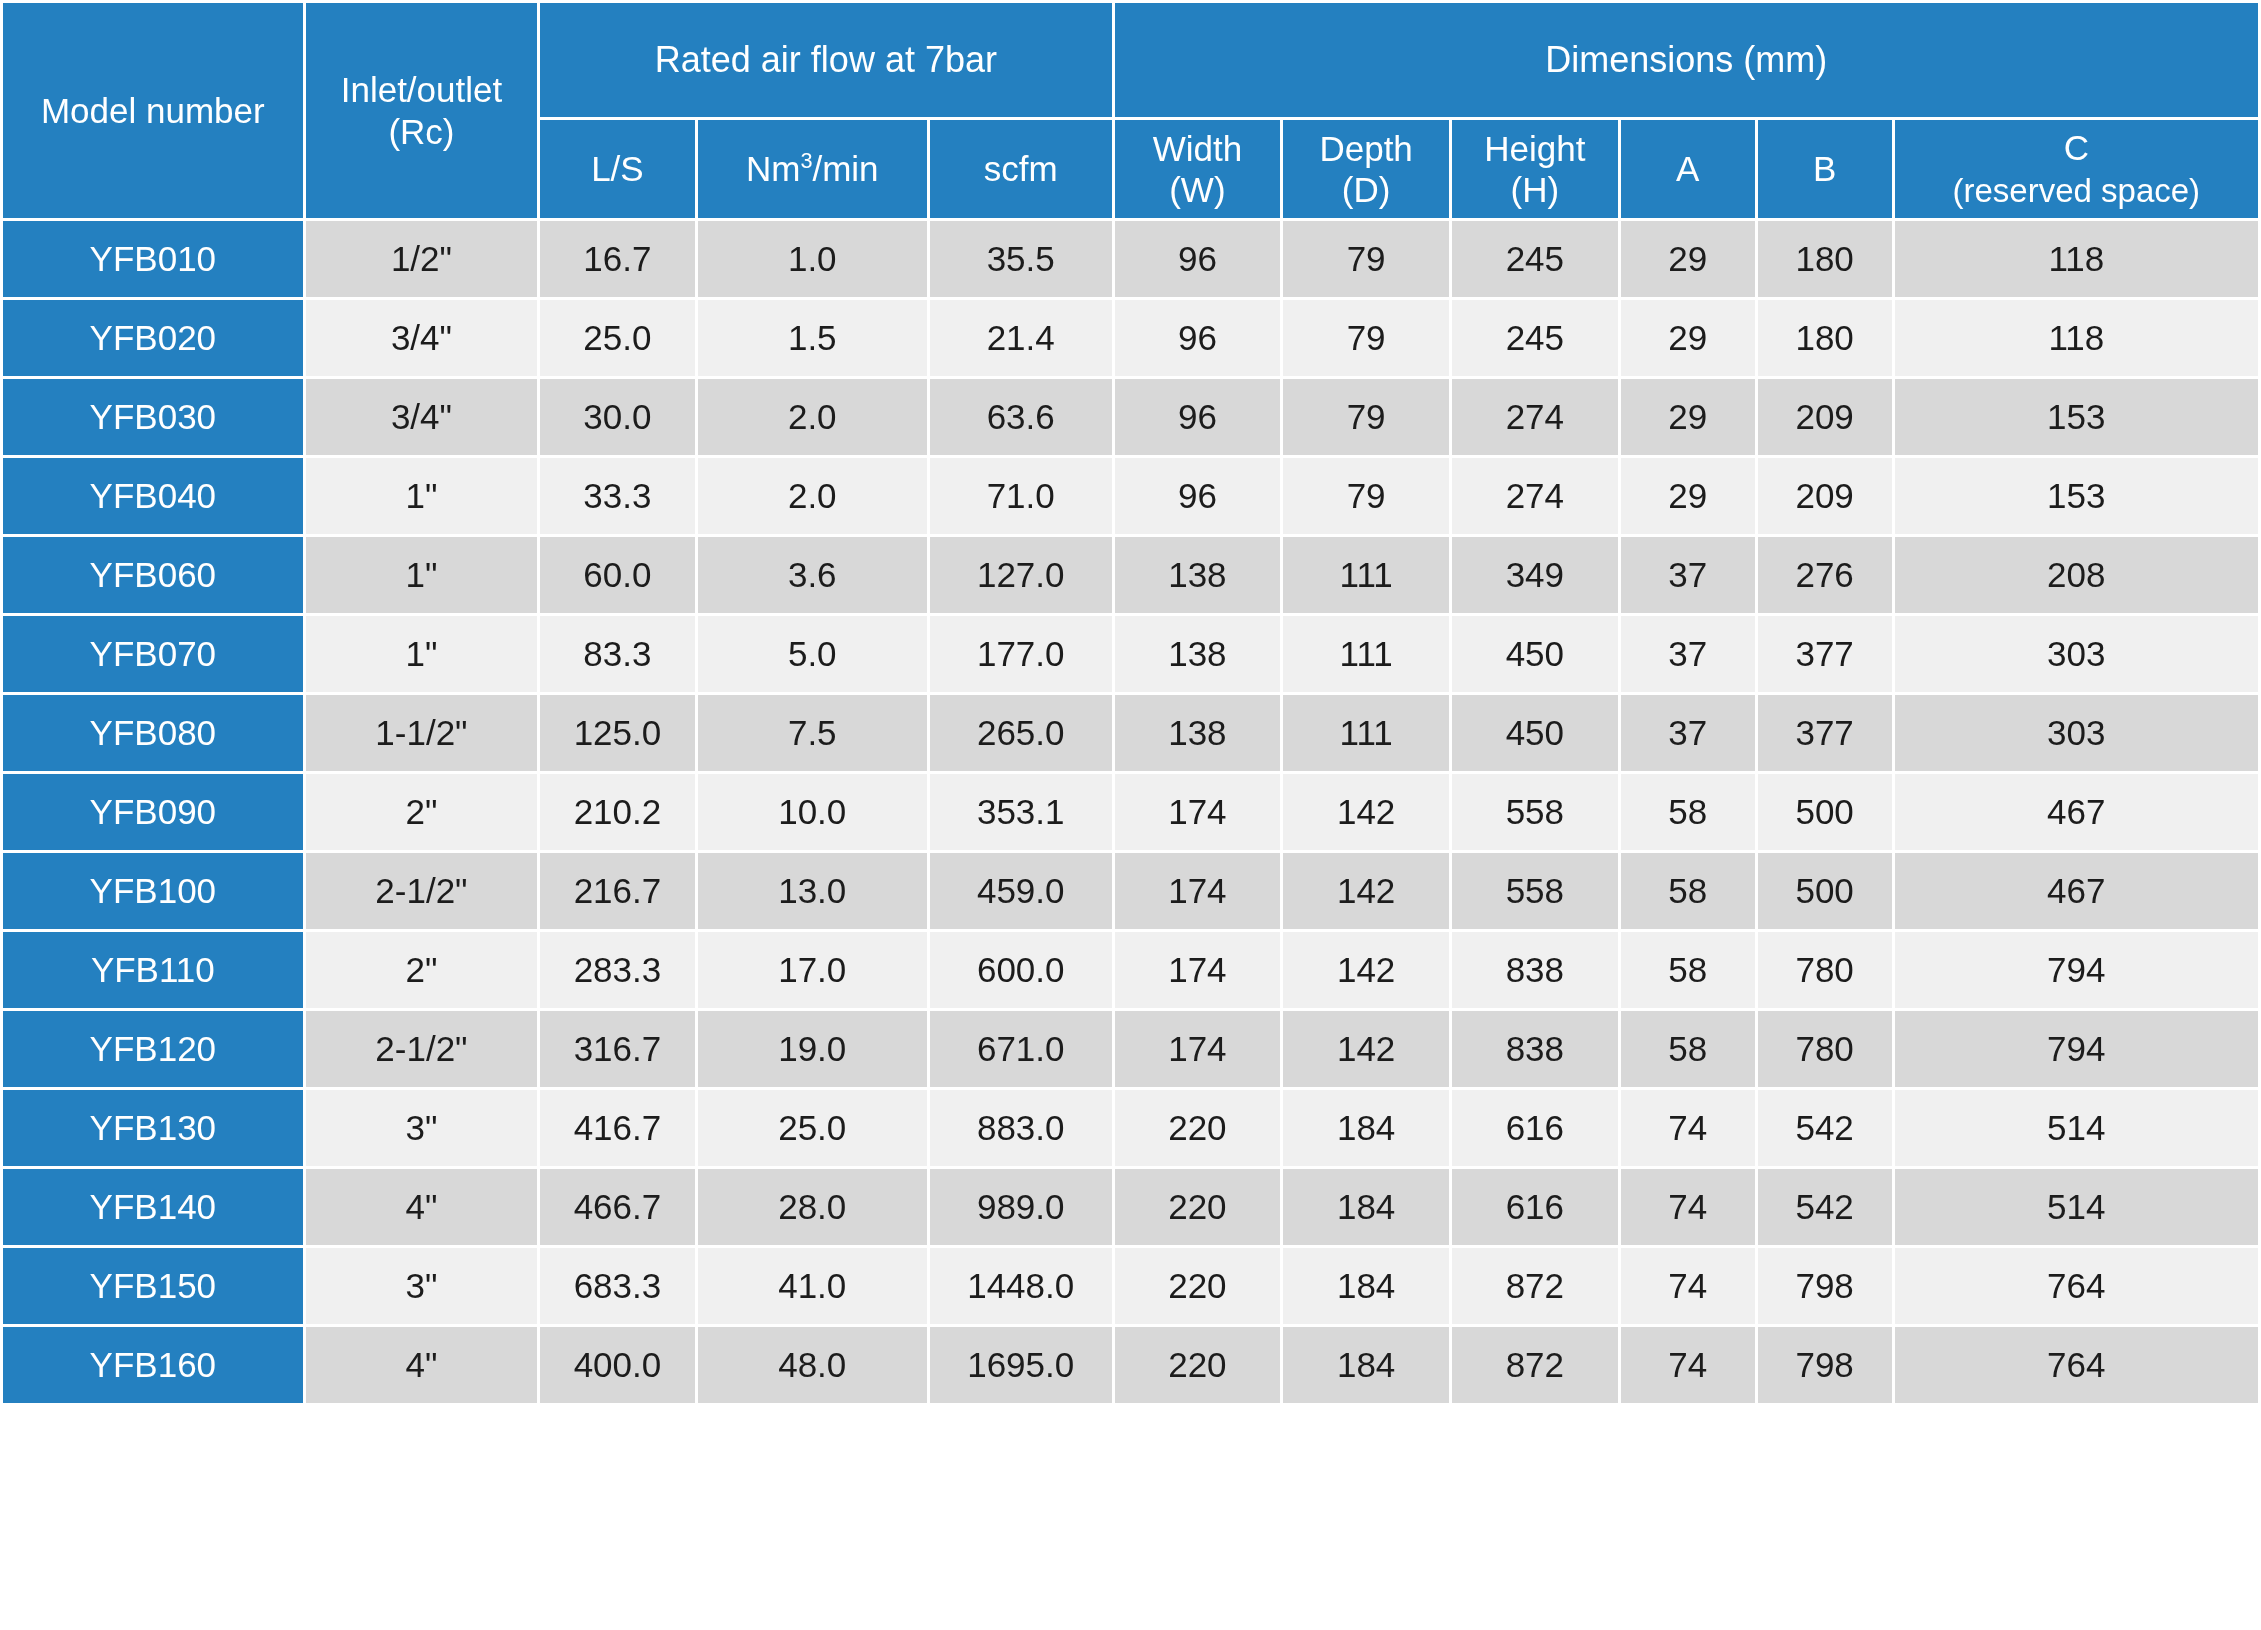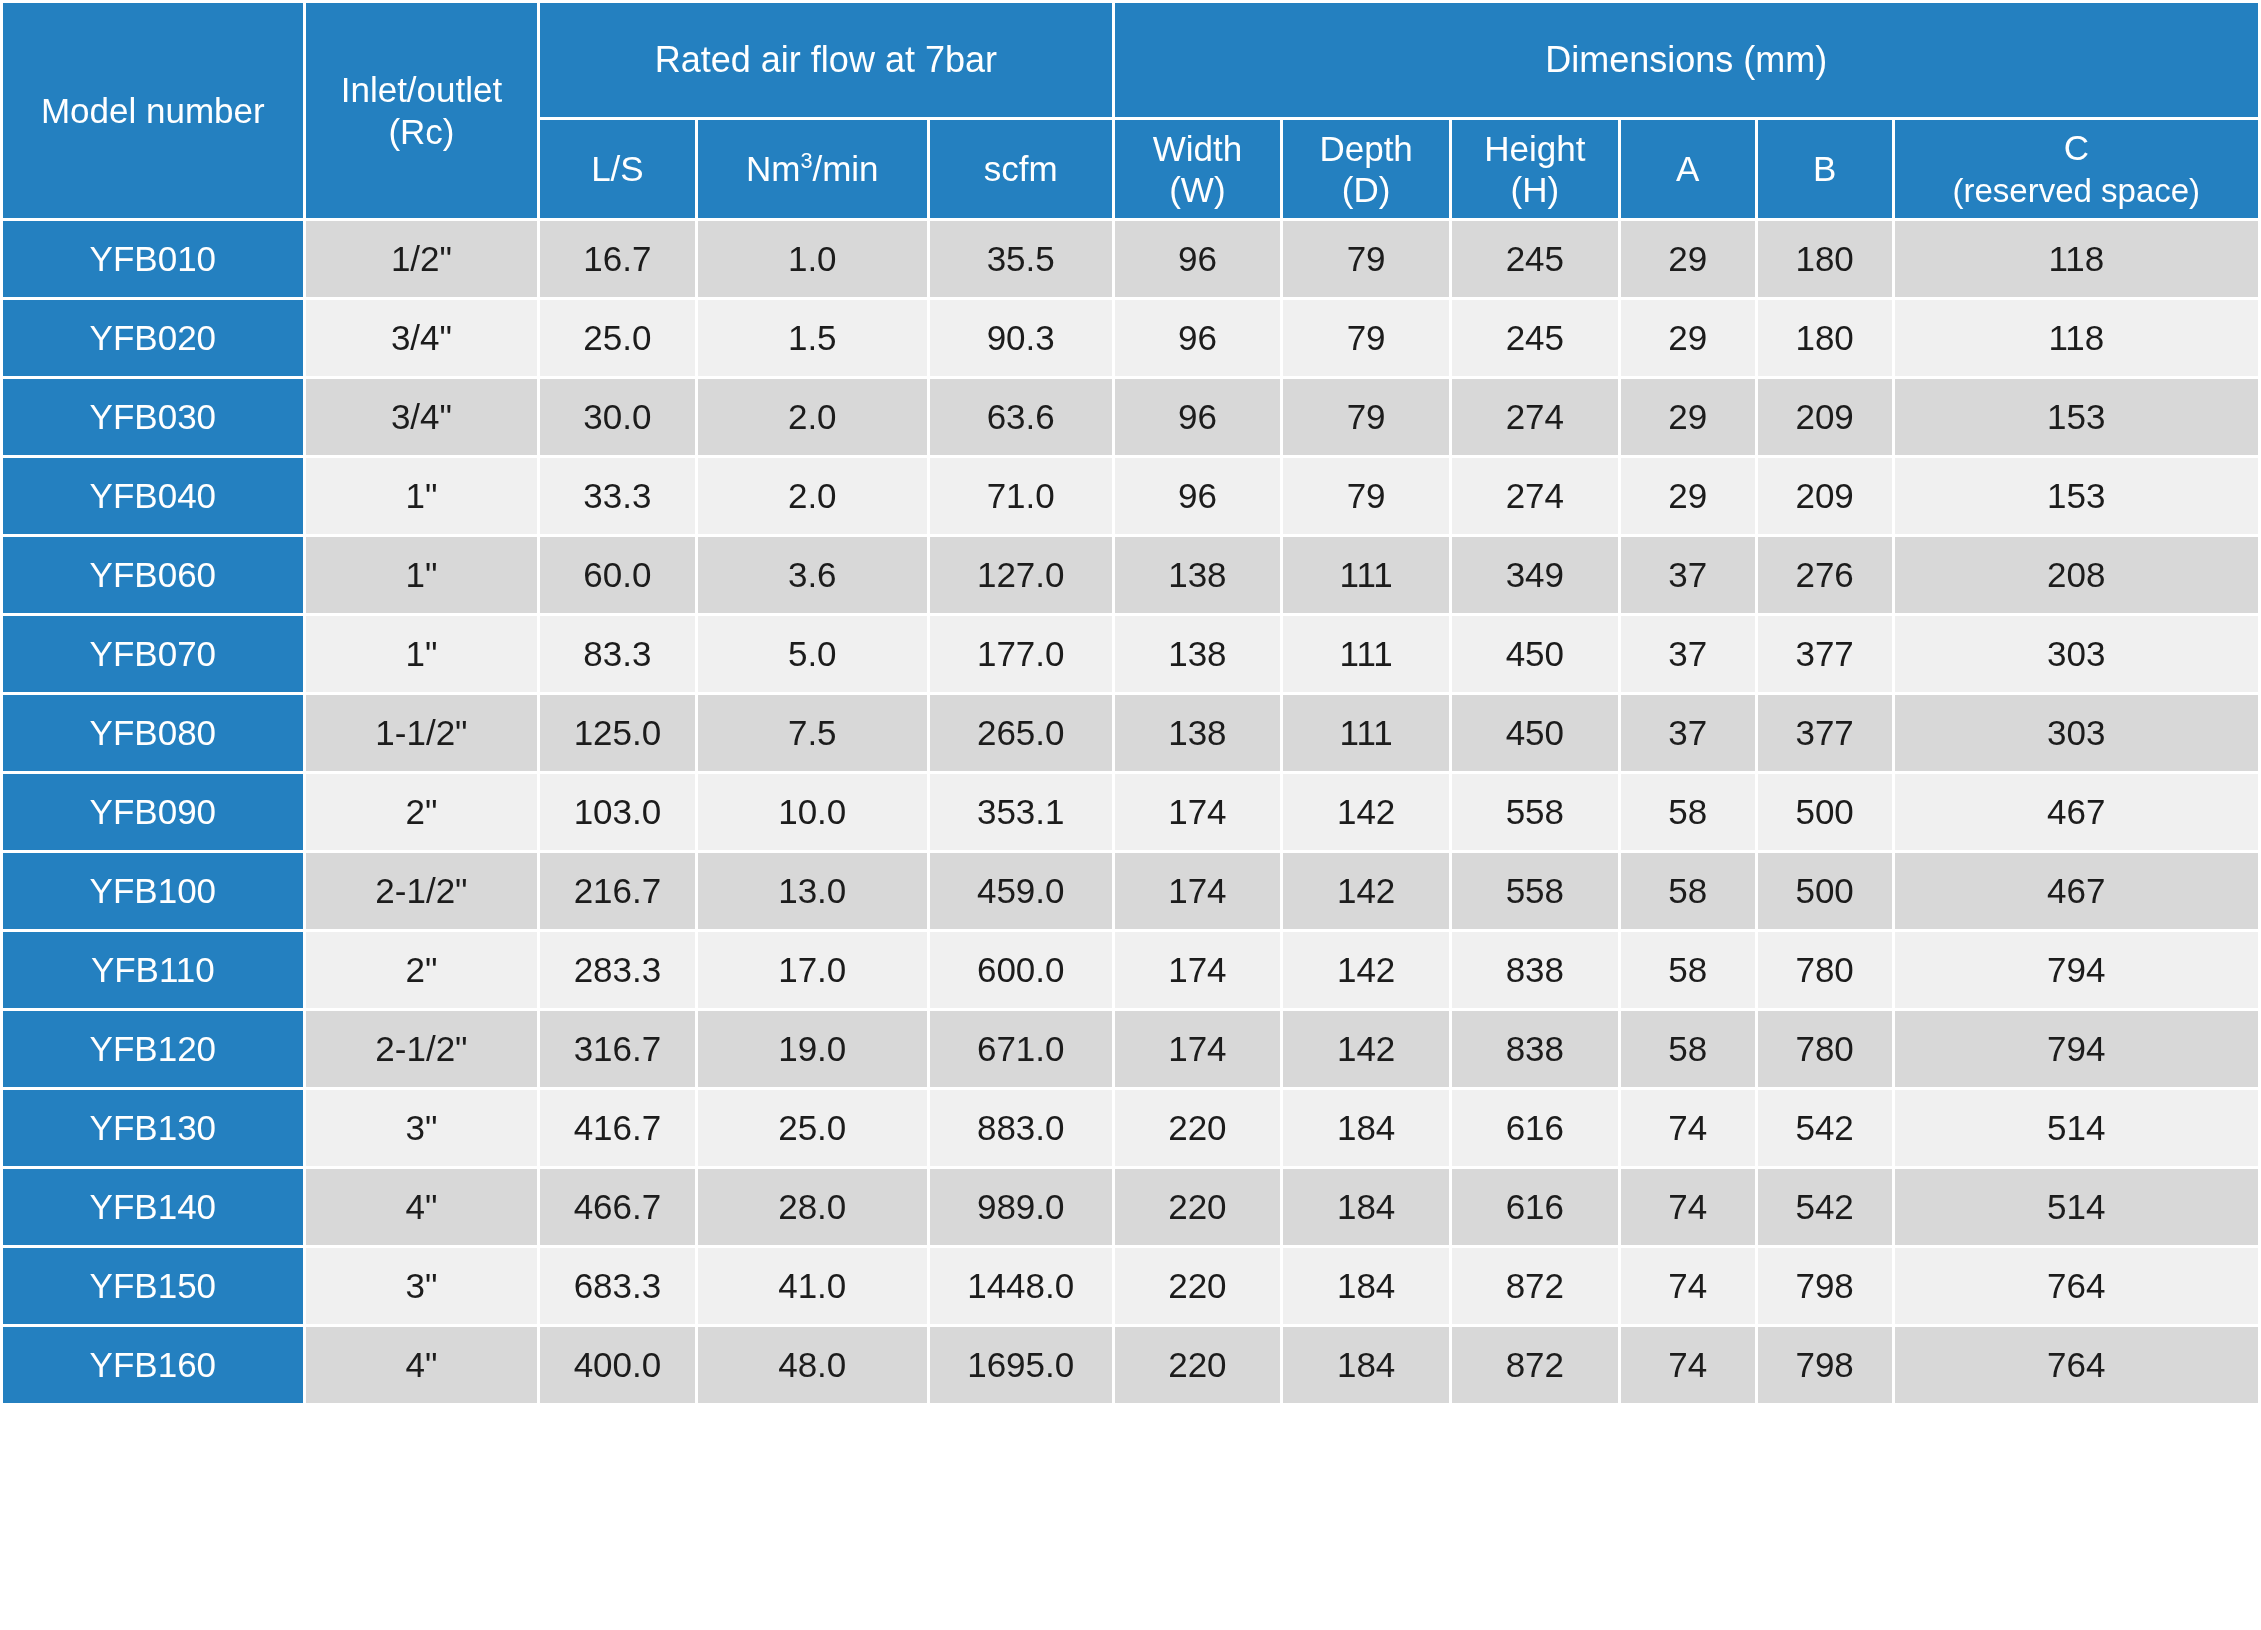--- a/index.html
+++ b/index.html
@@ -138,21 +138,21 @@
         <td class="data">245</td>
         <td class="data">29</td>
         <td class="data">180</td>
         <td class="data">118</td>
       </tr>
       <tr class="row-b">
         <th class="model-cell">YFB020</th>
         <td class="data">3/4"</td>
         <td class="data">25.0</td>
         <td class="data">1.5</td>
-        <td class="data">90.3</td>
+        <td class="data">21.4</td>
         <td class="data">96</td>
         <td class="data">79</td>
         <td class="data">245</td>
         <td class="data">29</td>
         <td class="data">180</td>
         <td class="data">118</td>
       </tr>
       <tr class="row-a">
         <th class="model-cell">YFB030</th>
         <td class="data">3/4"</td>
@@ -214,21 +214,21 @@
         <td class="data">138</td>
         <td class="data">111</td>
         <td class="data">450</td>
         <td class="data">37</td>
         <td class="data">377</td>
         <td class="data">303</td>
       </tr>
       <tr class="row-b">
         <th class="model-cell">YFB090</th>
         <td class="data">2"</td>
-        <td class="data">103.0</td>
+        <td class="data">210.2</td>
         <td class="data">10.0</td>
         <td class="data">353.1</td>
         <td class="data">174</td>
         <td class="data">142</td>
         <td class="data">558</td>
         <td class="data">58</td>
         <td class="data">500</td>
         <td class="data">467</td>
       </tr>
       <tr class="row-a">

